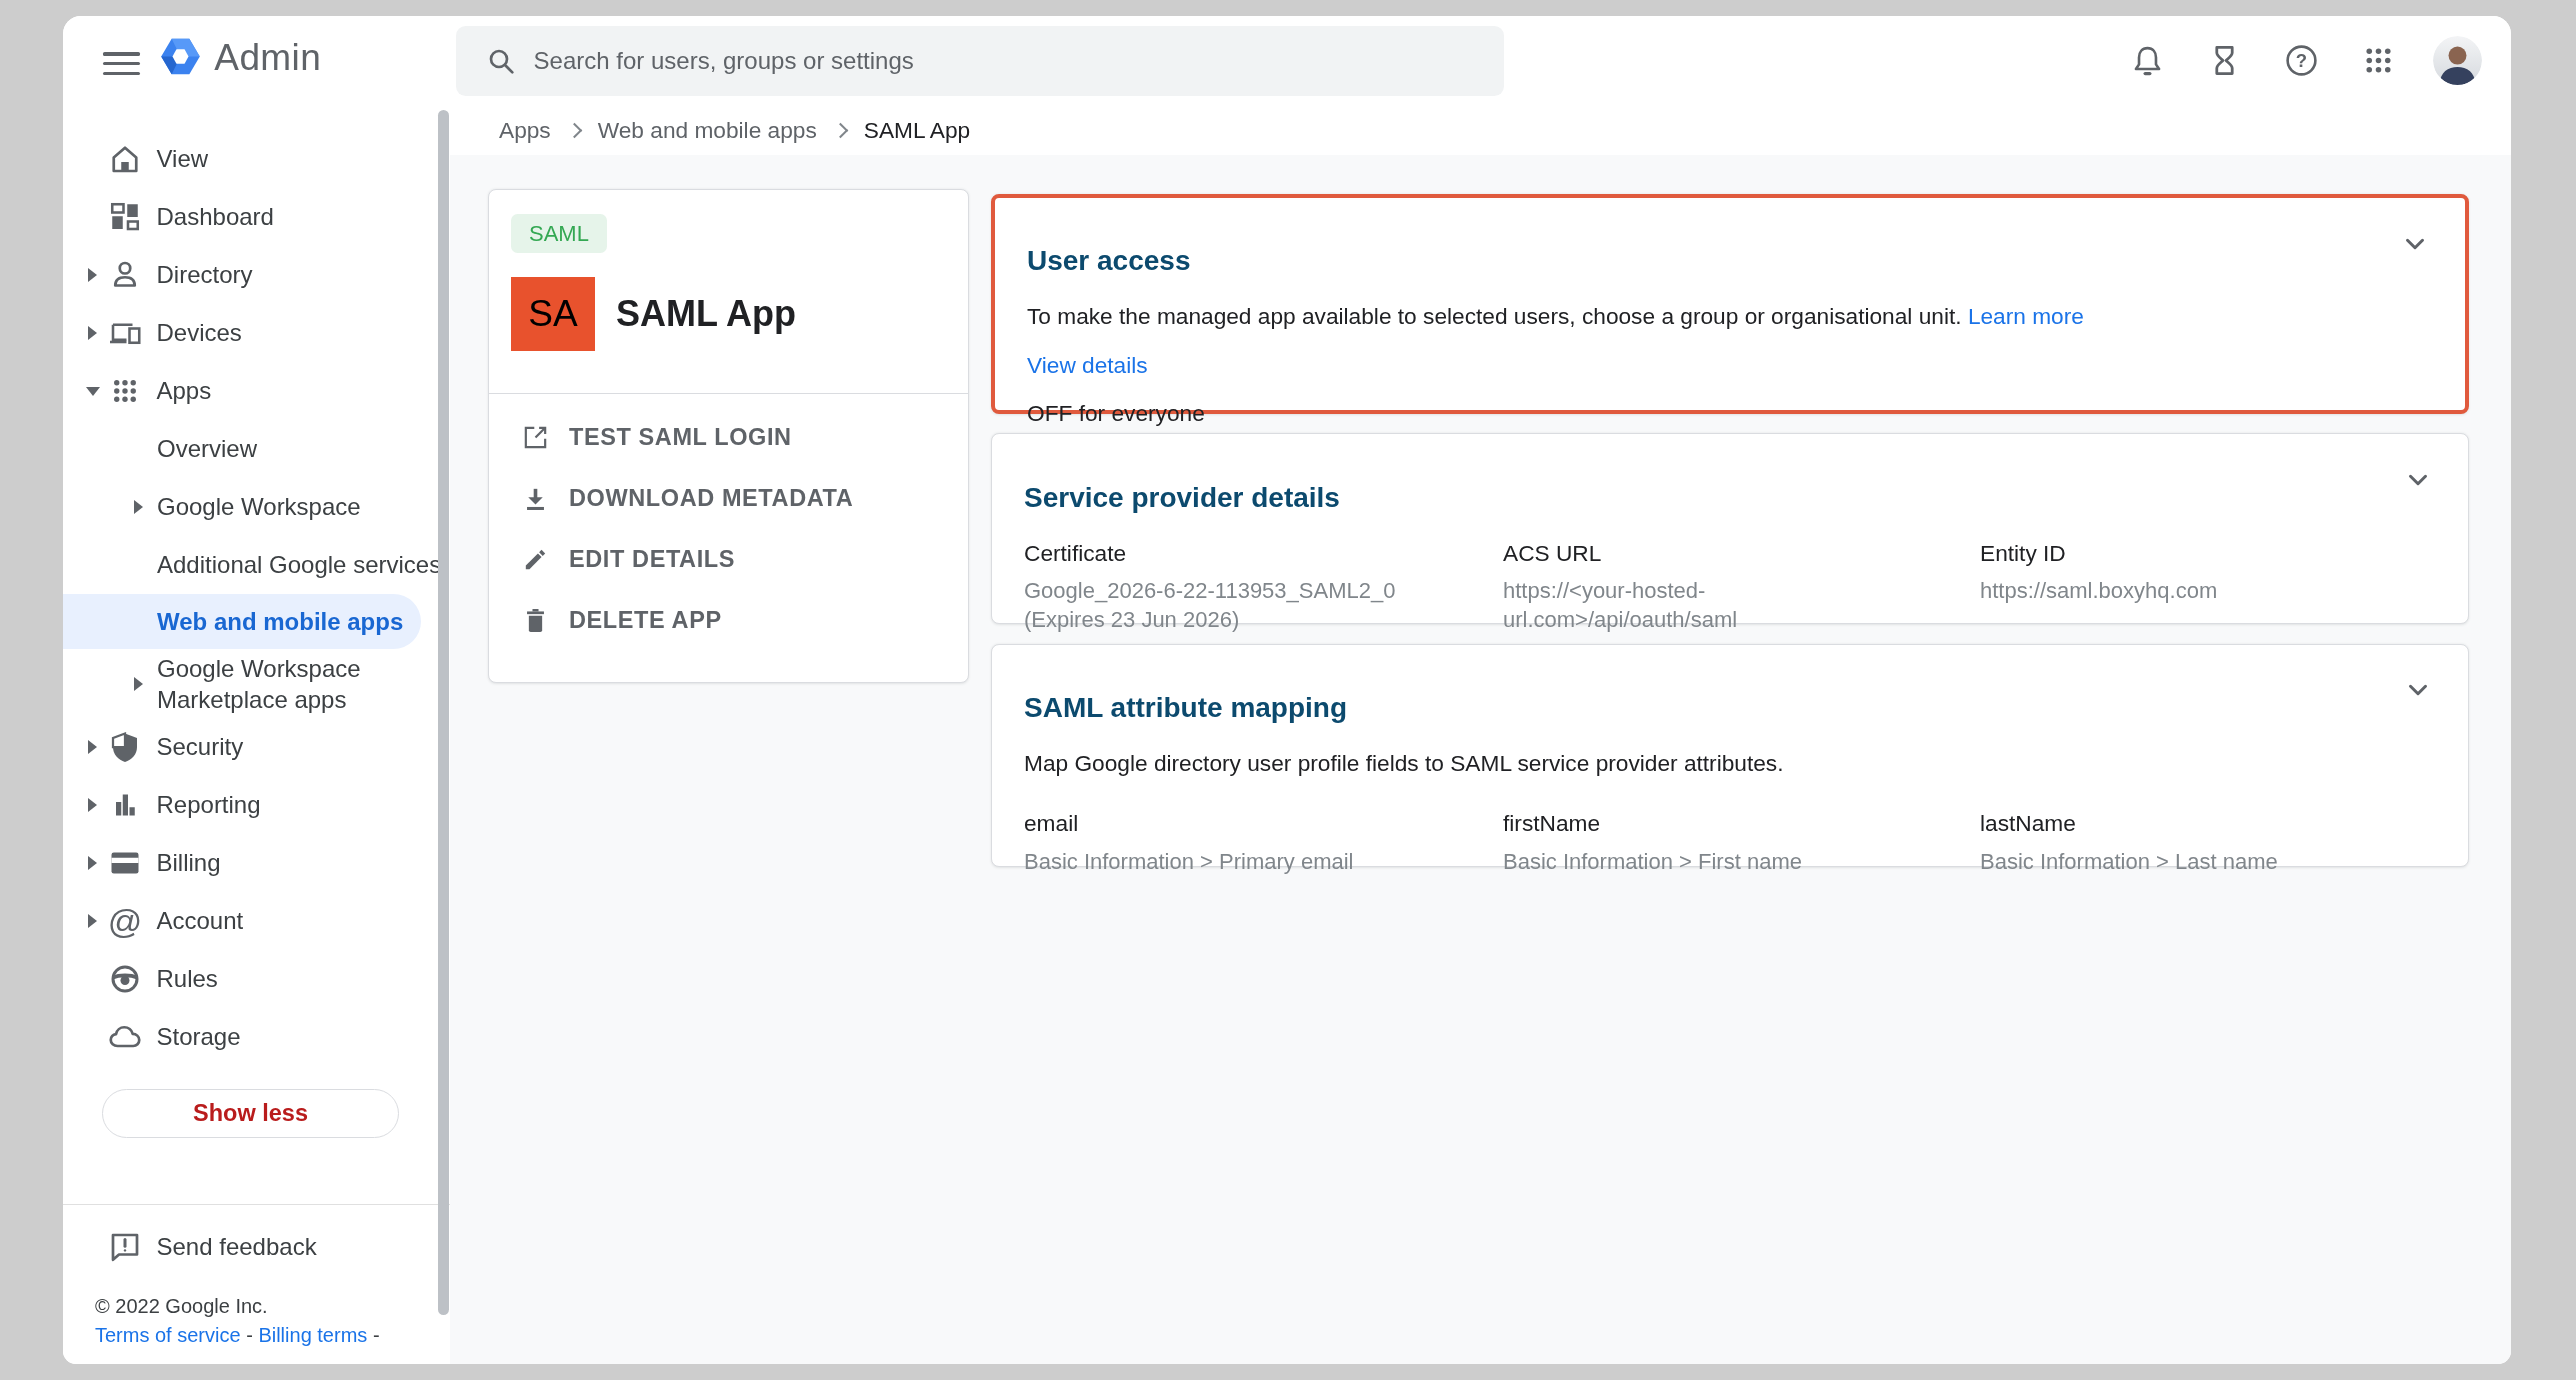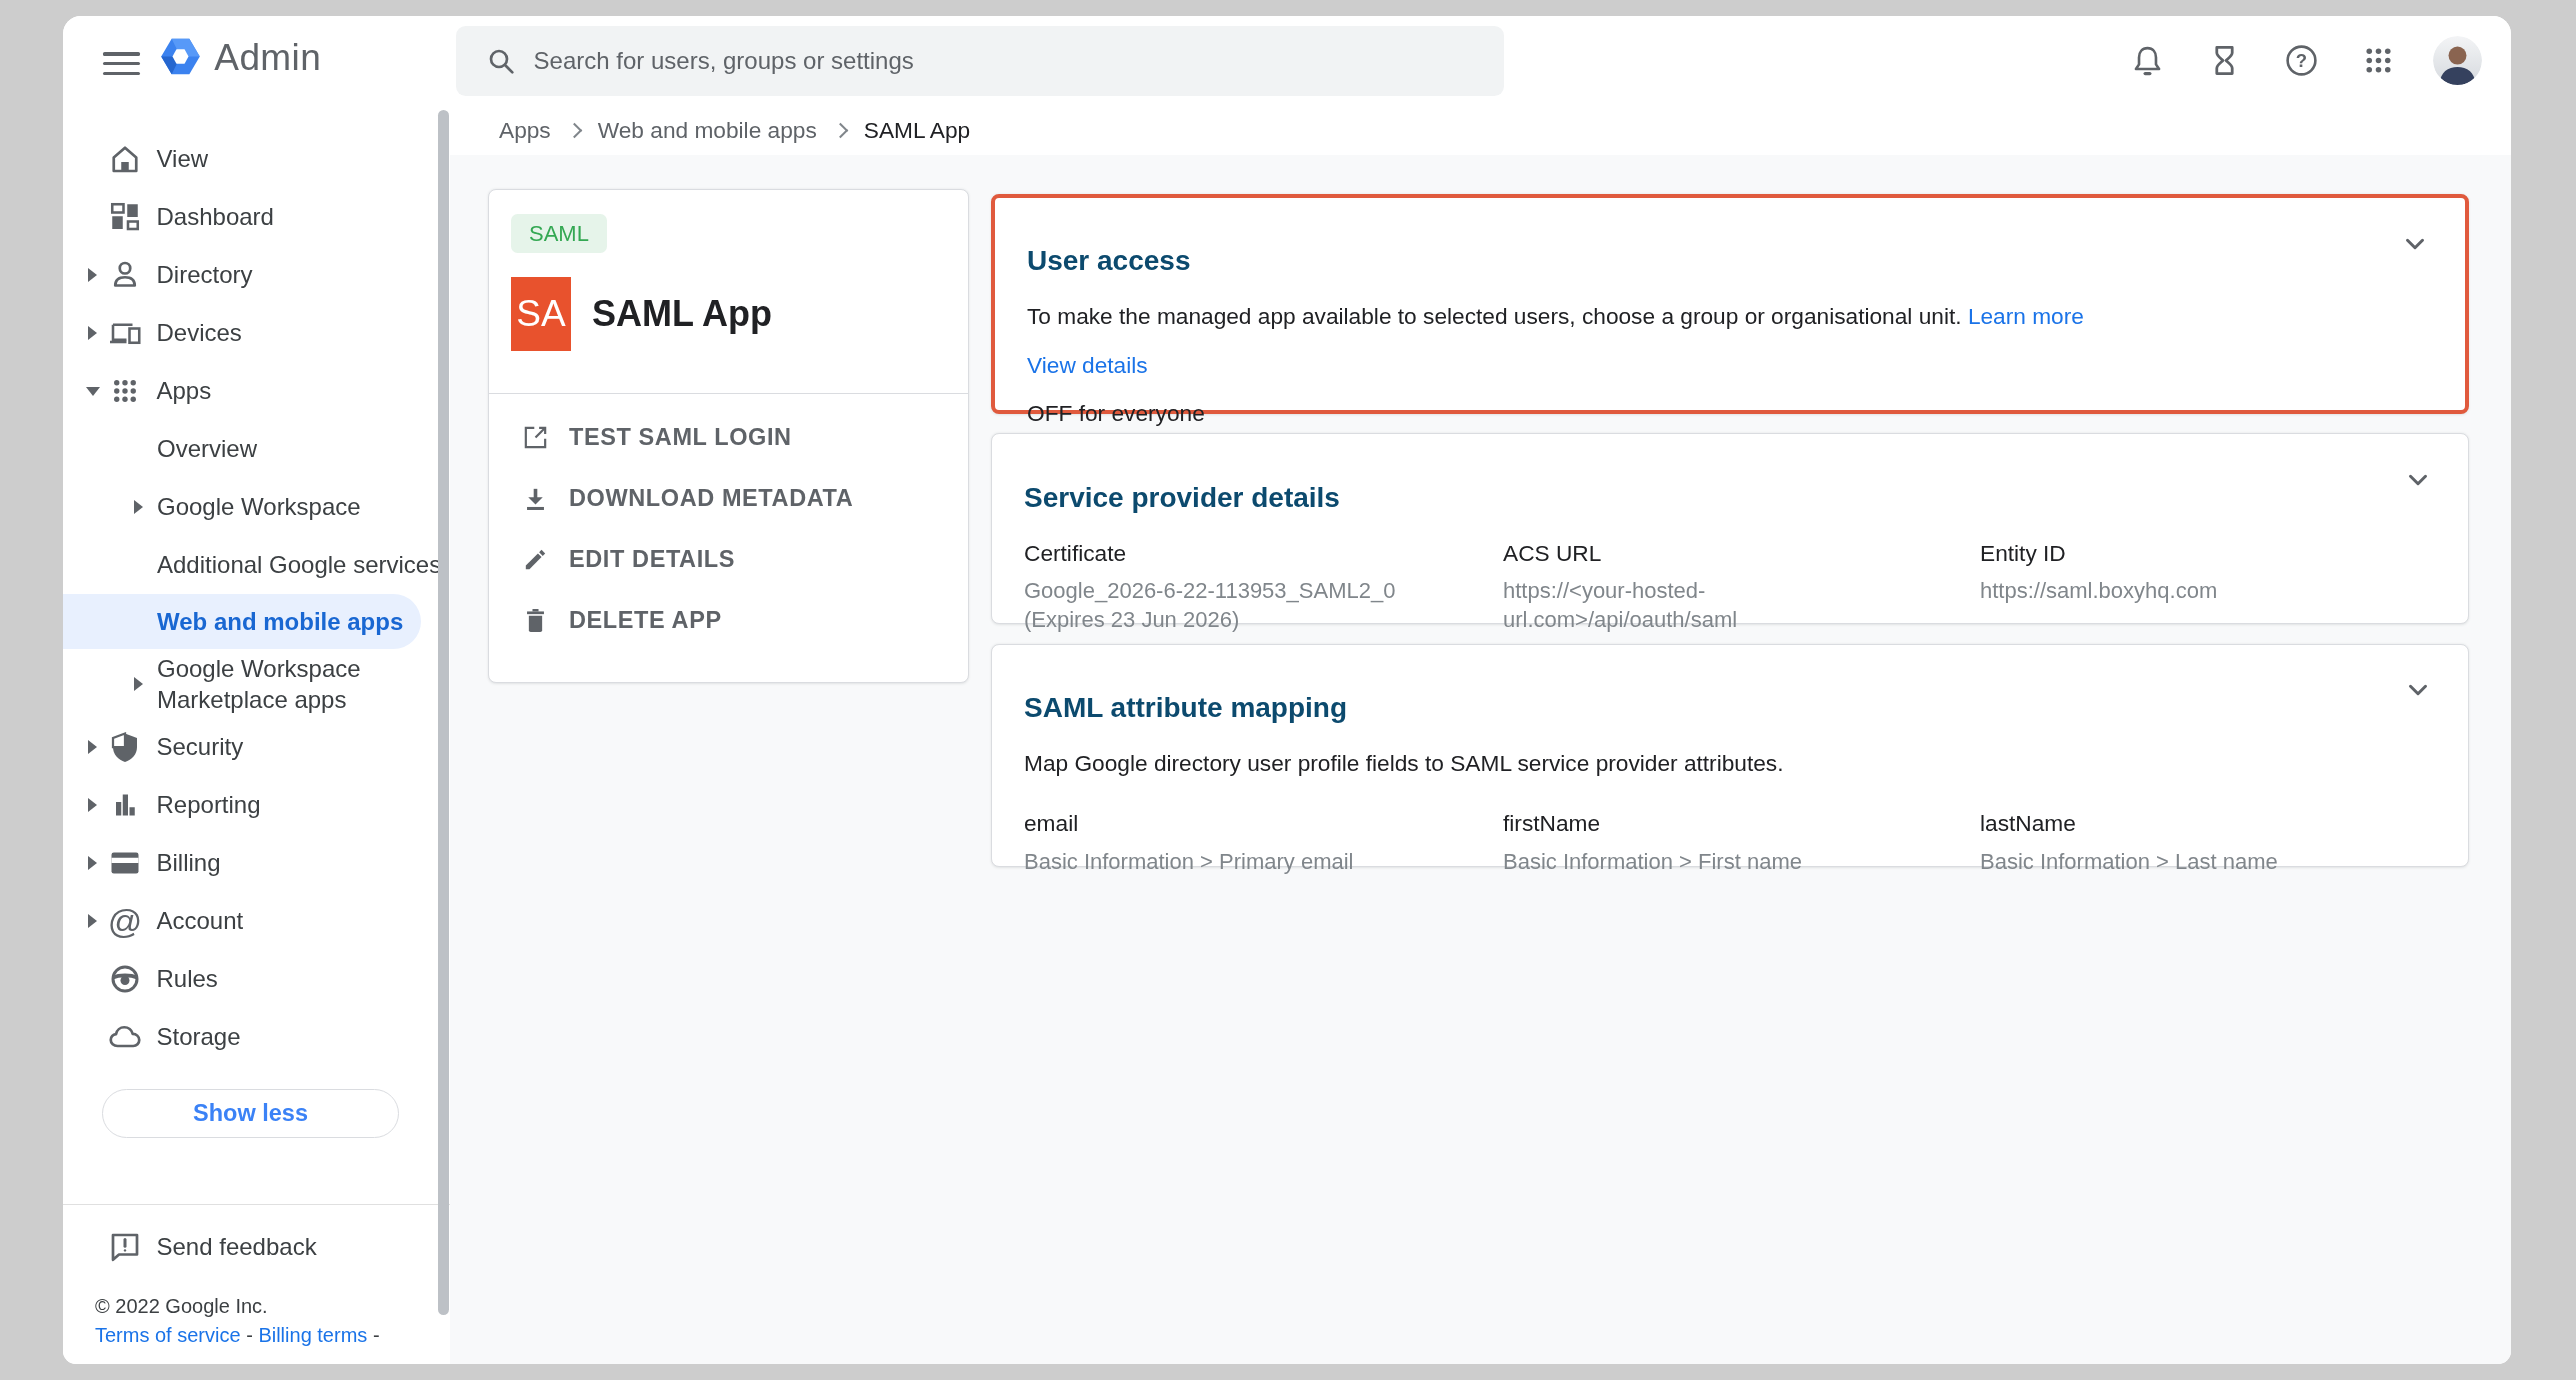--- a/index.html
+++ b/index.html
@@ -43,21 +43,21 @@
   .nav-label{font-size:24px;color:#3c4043;}
   .nav-sub{height:58px;display:flex;align-items:center;cursor:pointer;position:relative;}
   .nav-sub .nav-label{margin-left:94px;}
   .nav-sub .sub-arrow{position:absolute;left:71px;display:flex;}
   .nav-sub.has-arrow .nav-label{margin-left:94px;}
   .nav-sub.tall{height:69px;}
   .nav-sub.tall .nav-label{max-width:231px;line-height:31px;}
   .nav-sub.selected{background:#e8f0fe;border-radius:0 27.5px 27.5px 0;width:358px;height:55px;}
   .nav-sub.selected .nav-label{color:#1967d2;font-weight:bold;}
   .show-less{display:block;margin:22.7px 0 0 39px;width:297px;height:49px;border:1.6px solid #dadce0;
-             border-radius:25px;background:#fff;color:#3b82f6;font-size:23.5px;font-weight:bold;
+             border-radius:25px;background:#fff;color:#b91c1c;font-size:23.5px;font-weight:bold;
              font-family:inherit;cursor:pointer;}
   .side-divider{height:0;border-top:1.6px solid #e0e0e0;margin-top:66px;}
   .feedback{margin-top:13px;}
   .side-footer{margin:16px 0 0 32px;font-size:20px;color:#3c4043;line-height:29px;}
   .side-footer .links a{color:#1a73e8;text-decoration:none;cursor:pointer;}
   .scrollbar{position:absolute;left:375px;top:4.9px;width:11.3px;height:1205px;background:#bdc1c6;
              border-radius:6.5px;cursor:pointer;}
 
   
   .crumb-row{position:absolute;left:387px;top:89px;right:0;height:50px;background:#fff;
@@ -68,21 +68,21 @@
              transform:rotate(45deg);margin:0 18px;flex:0 0 auto;}
   .content{position:absolute;left:387px;top:139px;right:0;bottom:0;background:#f8f9fa;}
 
   
   .app-card{position:absolute;left:38px;top:34px;width:481px;height:494px;background:#fff;
             border:0.8px solid #dadce0;border-radius:8px;box-shadow:0 0.8px 2.4px rgba(60,64,67,.12);
             box-sizing:border-box;}
   .badge{display:inline-block;margin:24px 0 0 22px;background:#e6f4ea;color:#34a853;font-size:22px;
          padding:6.5px 18px;border-radius:6.5px;}
   .app-head{display:flex;align-items:center;margin:16px 0 0 22px;}
-  .sa-avatar{width:60px;height:74px;background:#e8522d;color:#ffffff;font-size:37px;display:flex;
+  .sa-avatar{width:84px;height:74px;background:#e8522d;color:#000000;font-size:37px;display:flex;
              align-items:center;justify-content:center;flex:0 0 auto;}
   .app-title{font-size:36px;color:#202124;margin-left:21px;}
   .app-divider{border:none;border-top:0.8px solid #dadce0;margin:34px 0 13px 0;}
   .action-row{height:61px;display:flex;align-items:center;padding-left:31px;cursor:pointer;}
   .action-ic{width:31px;height:31px;margin-right:18px;display:flex;align-items:center;justify-content:center;
              color:#5f6368;flex:0 0 auto;}
   .action-label{font-size:23.5px;font-weight:bold;color:#5f6368;letter-spacing:0.6px;text-align:right;}
 
   
   .main-col{position:absolute;left:541px;top:39px;width:1478px;}

